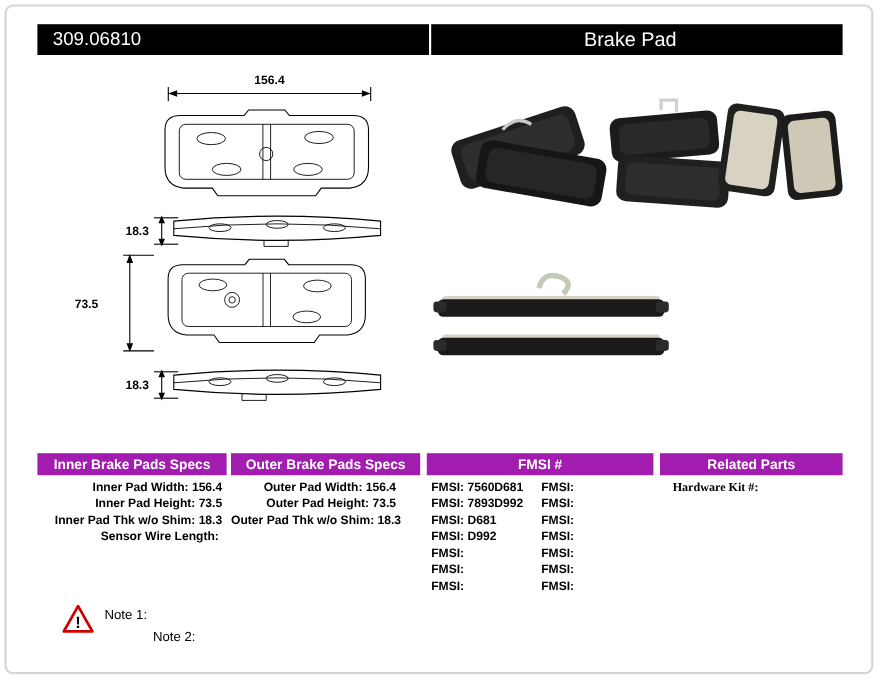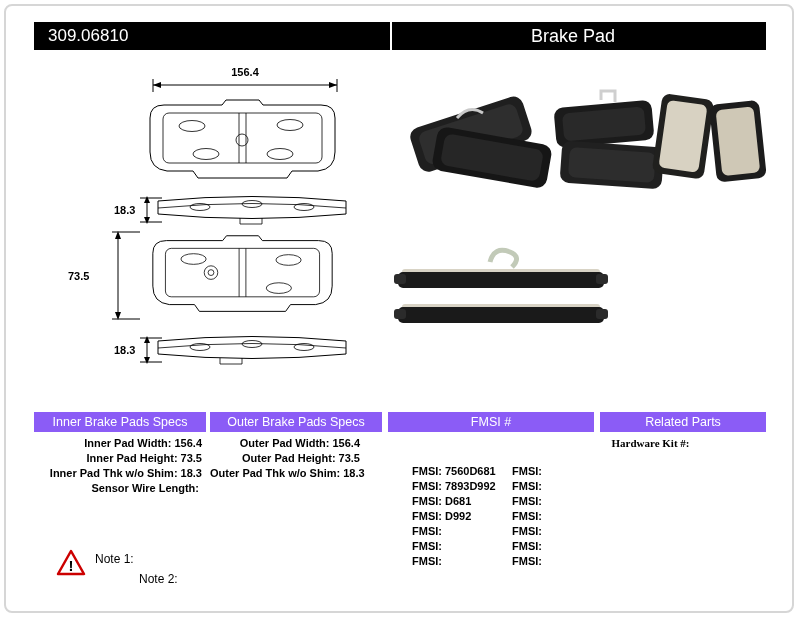--- a/index.html
+++ b/index.html
@@ -14,32 +14,32 @@
   .hdr-left{left:34px;width:356px;font-size:17px;padding-left:14px;}
   .hdr-right{left:392px;width:374px;font-size:18px;justify-content:center;padding-right:12px;}
 
   svg.abs{position:absolute;}
   .tech{stroke:#000;fill:none;stroke-width:1;}
   .tech-thin{stroke:#000;fill:none;stroke-width:0.8;}
   .dim-text{font-size:11px;font-weight:600;fill:#000;}
   .arrow{fill:#000;stroke:none;}
 
   
-  .th{position:absolute;top:412px;height:20px;background:#8b5cf6;color:#fff;
-      font-size:12.5px;font-weight:normal;text-align:center;line-height:20px;}
+  .th{position:absolute;top:412px;height:20px;background:#a21caf;color:#fff;
+      font-size:12.5px;font-weight:bold;text-align:center;line-height:20px;}
   .th-inner{left:34px;width:172px;}
   .th-outer{left:210px;width:172px;}
   .th-fmsi{left:388px;width:206px;}
   .th-related{left:600px;width:166px;}
 
   .spec-col{position:absolute;top:436px;font-size:11px;font-weight:bold;}
   .spec-row{height:15px;line-height:15px;white-space:nowrap;}
   .inner-col{left:34px;width:168px;text-align:right;}
   .outer-col{left:210px;width:150px;text-align:right;}
-  .fmsi-col{left:412px;width:206px;margin-top:28px;}
+  .fmsi-col{left:392px;width:206px;}
   .related-col{left:572px;width:160px;text-align:center;font-family:Liberation Serif, serif;}
   .lbl{margin-right:3px;}
   .fmsi-row{display:flex;height:15px;line-height:15px;}
   .fmsi-cell{width:100px;text-align:left;white-space:nowrap;}
 
   
   .note{position:absolute;left:95px;font-size:12px;font-weight:normal;line-height:16px;}
   .note-1{top:551px;}
   .note-2{top:571px;padding-left:44px;}
 </style>

